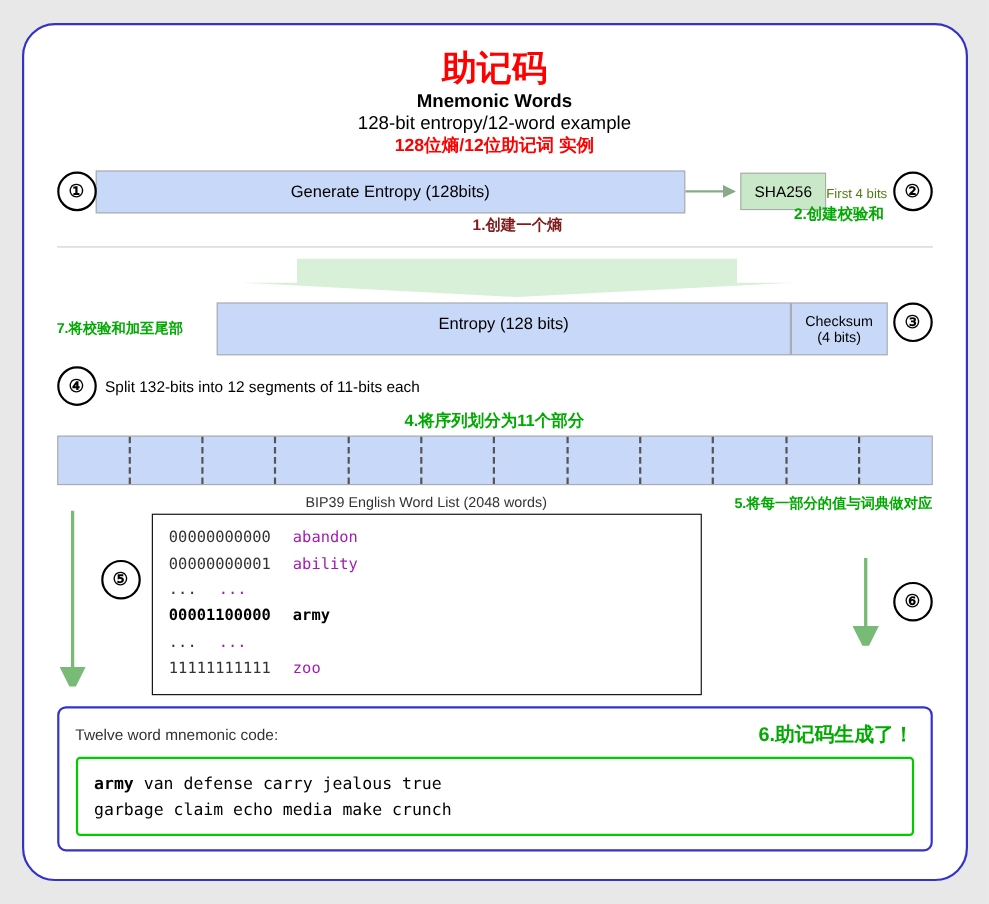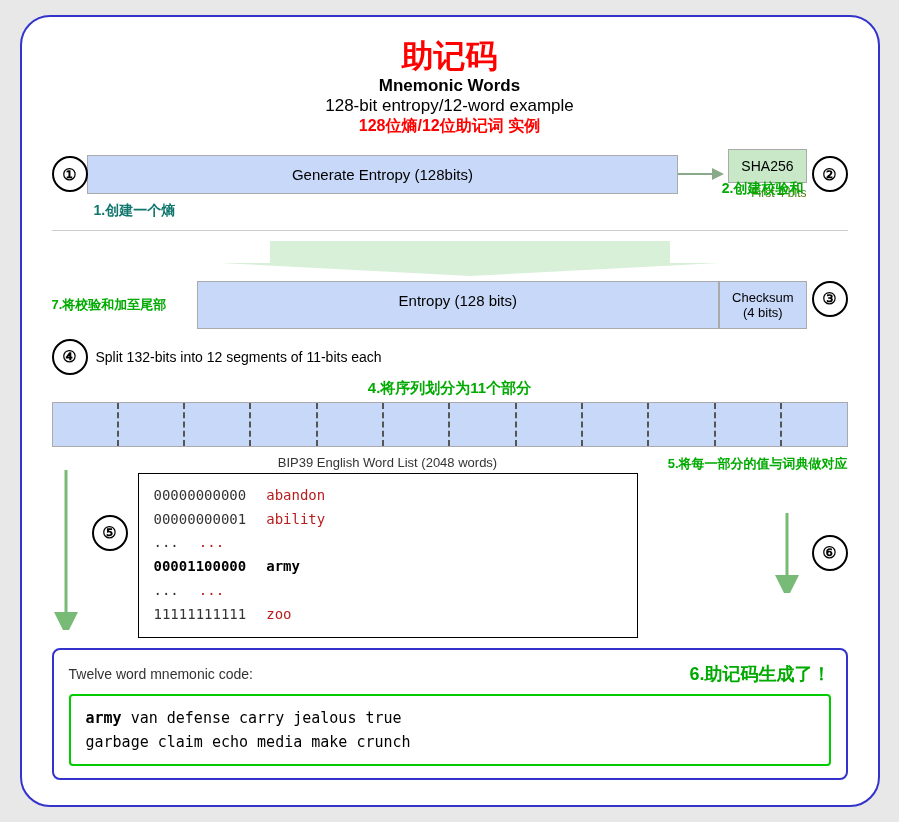--- a/index.html
+++ b/index.html
@@ -145,21 +145,21 @@
       line-height: 1.7;
     }
     .wordlist-row {
       display: flex;
       gap: 20px;
     }
     .wordlist-col-num {
       color: #333;
     }
     .wordlist-col-word {
-      color: #b91c1c;
+      color: #a21caf;
     }
     .wordlist-highlight {
       font-weight: bold;
       color: #000;
     }
     
     .output-section {
       border: 2px solid #3333cc;
       border-radius: 8px;
       padding: 12px 15px;
@@ -188,22 +188,22 @@
       font-family: monospace;
       font-size: 15px;
       line-height: 1.6;
       background: white;
     }
     .mnemonic-first {
       font-weight: bold;
     }
     .sha-section {
       display: flex;
-      flex-direction: column;
-      align-items: flex-end;
+      flex-direction: row;
+      align-items: center;
     }
   </style>
 </head>
 <body>
 
 <div class="outer-container">
 
   <div class="page-title">助记码</div>
   <div class="subtitle1">Mnemonic Words</div>
   <div class="subtitle2">128-bit entropy/12-word example</div>
@@ -237,21 +237,21 @@
           <span>SHA256</span>
         </div>
         <div class="first4bits">First 4 bits</div>
       </div>
 
       <div class="circle-num" style="margin-left:5px;">
         <span>②</span>
       </div>
     </div>
 
-    <div style="color:#0f766e; font-weight:bold; font-size:14px; margin-left:42px; margin-top:2px;">1.创建一个熵</div>
+    <div style="color:#7f1d1d; font-weight:bold; font-size:14px; margin-left:42px; margin-top:2px;text-align:center;">1.创建一个熵</div>
   </div>
 
   <hr class="divider">
 
   <div style="display:flex; justify-content:center; margin: 0 0 0 40px;">
     <svg width="500" height="35" viewBox="0 0 500 35">
       <defs>
         <marker id="dah" markerWidth="10" markerHeight="10" refX="5" refY="5" orient="auto">
           <path d="M0,0 L10,5 L0,10 Z" fill="#88aa88"></path>
         </marker>

